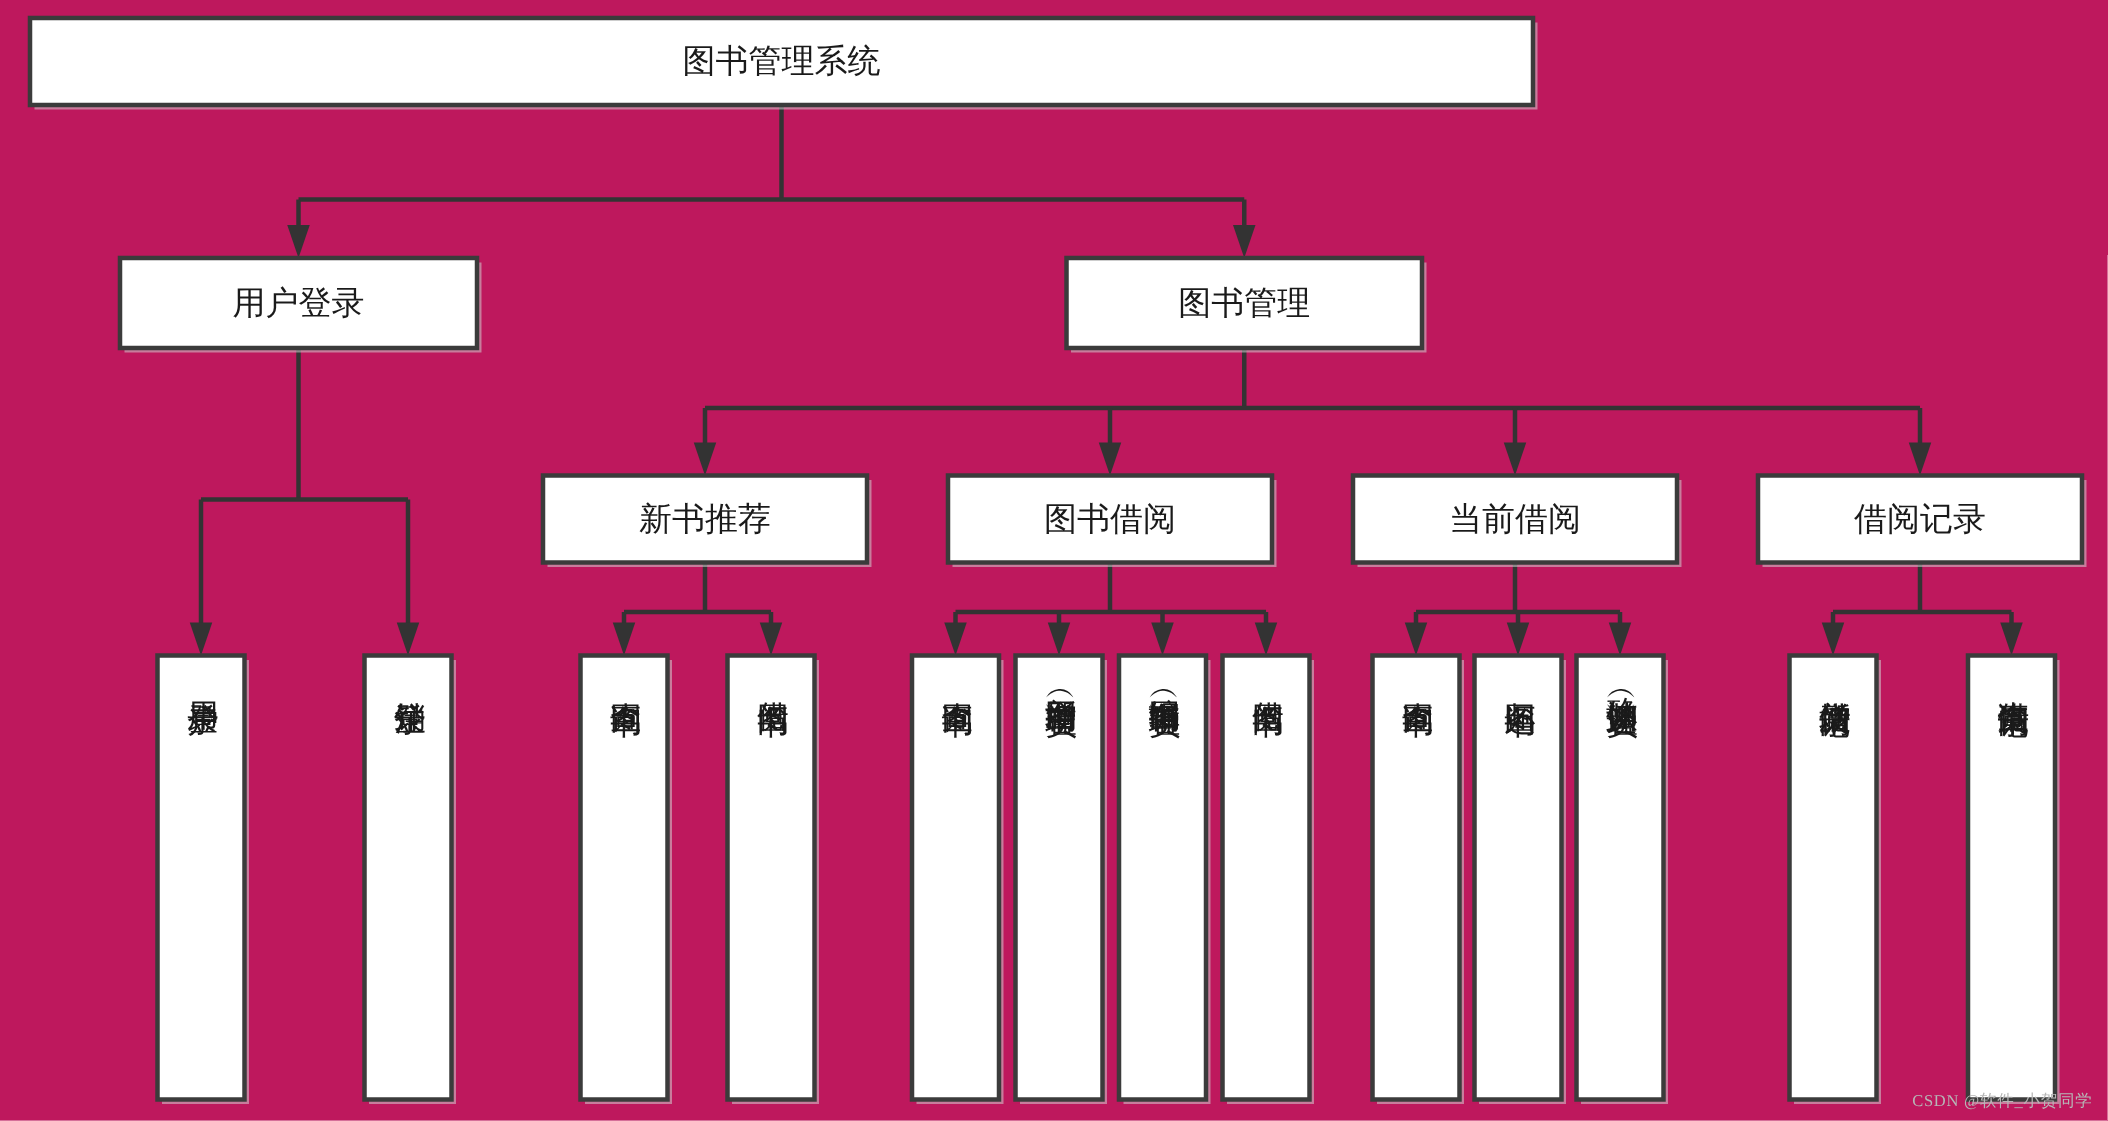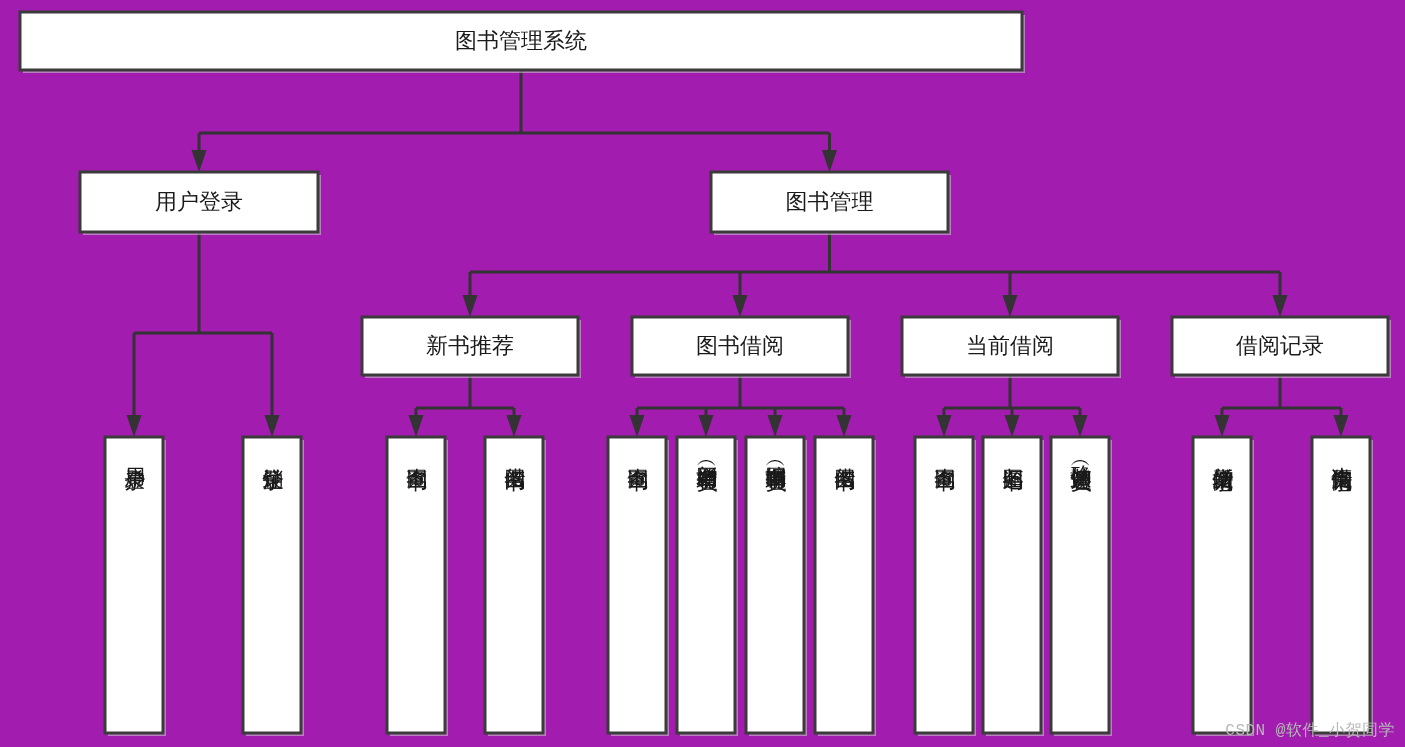--- a/index.html
+++ b/index.html
@@ -1,21 +1,21 @@
 <!DOCTYPE html>
 <html><head>
 <meta charset="utf-8">
 <style>
   html,body{margin:0;padding:0;background:#ffffff;}
   body{
     width:1405px;height:747px;
     font-family:"DejaVu Sans","Liberation Sans",sans-serif;
     overflow:hidden;
   }
-  #stage{position:relative;width:1405px;height:747px;background:#a21caf;}
+  #stage{position:relative;width:1405px;height:747px;background:#be185d;}
   svg#diagram{position:absolute;left:0;top:0;width:1405px;height:747px;display:block;}
   .node-rect{fill:#ffffff;stroke:#3b3b3b;stroke-width:3;}
   .node-shadow{fill:#cfcfcf;opacity:.55;}
   .edge{stroke:#333333;stroke-width:3;fill:none;stroke-linecap:butt;}
   .arrow-head{fill:#333333;}
   .node-label{
     fill:#1a1a1a;
     font-family:"DejaVu Sans","Liberation Sans",sans-serif;
     text-anchor:middle;
     dominant-baseline:middle;
@@ -23,22 +23,22 @@
   .label-h{font-size:22px;}
   .label-v{
     font-size:21px;
     writing-mode:vertical-rl;
     text-orientation:upright;
     letter-spacing:1px;
   }
   .watermark{
     position:absolute;
     right:10px;bottom:6px;
-    font-family:Liberation Mono, monospace;
-    font-size:16px;
+    font-family:Liberation Serif, serif;
+    font-size:11px;
     color:#b7b7b7;
     letter-spacing:.5px;
     white-space:nowrap;
     user-select:none;
   }
 </style>
 </head>
 <body>
 
 <div id="stage">

